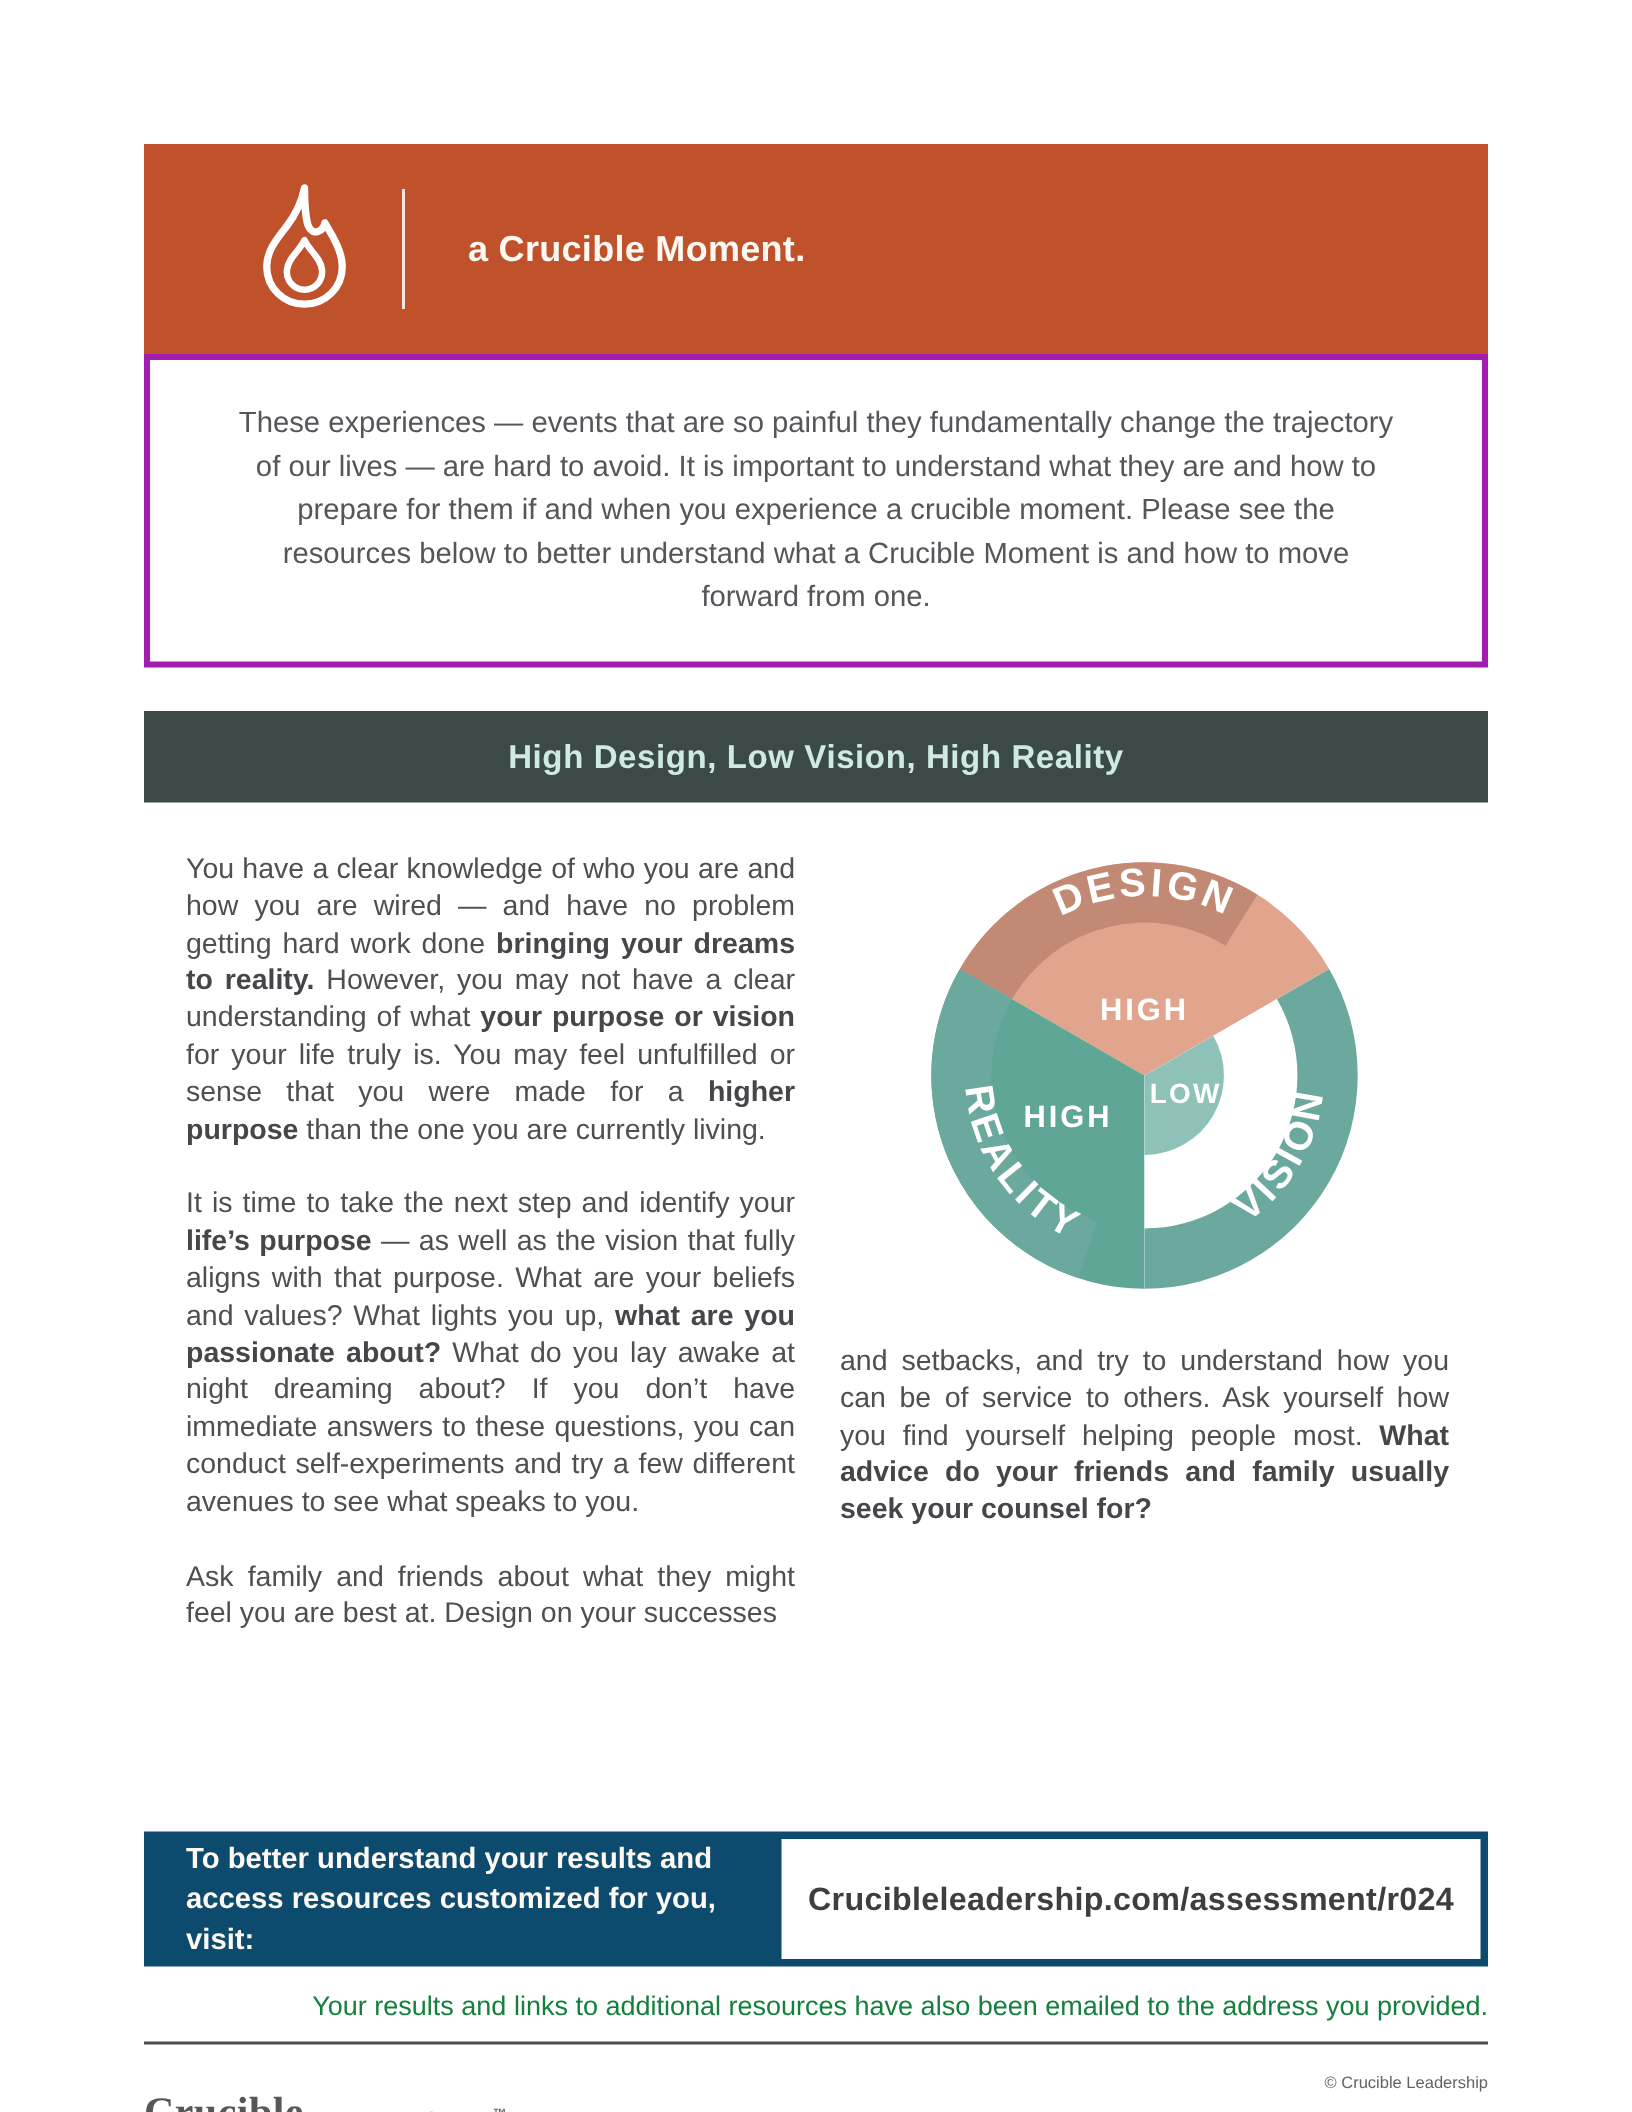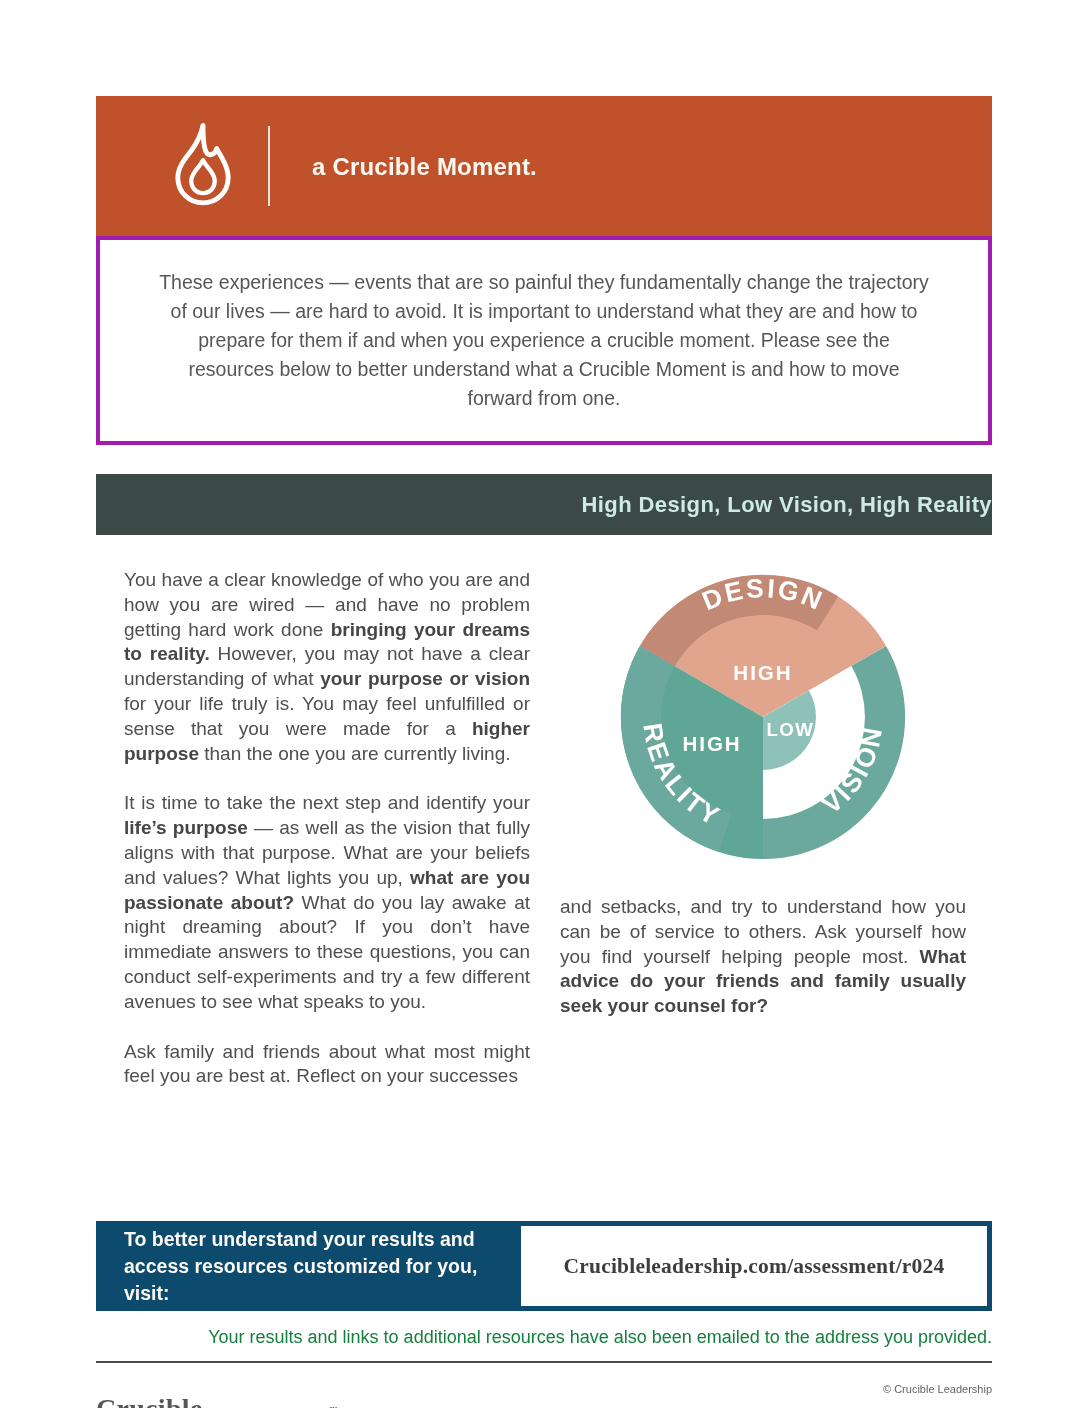--- a/index.html
+++ b/index.html
@@ -39,21 +39,21 @@
   .intro-box p{
     margin:0;text-align:center;
     font-size:19.5px;line-height:29px;color:#54565a;
   }
 
   
   .section-banner{
     margin-top:29px;
     background:#3b4a46;
     height:61px;
-    display:flex;align-items:center;justify-content:flex-end;
+    display:flex;align-items:center;justify-content:center;
   }
   .section-banner h2{
     margin:0;color:#cfe9e4;font-size:22px;font-weight:700;letter-spacing:.4px;
   }
 
   
   .columns{
     margin-top:33px;
     padding:0 26px 0 28px;
     display:flex;gap:30px;
@@ -79,21 +79,21 @@
     display:flex;align-items:stretch;
   }
   .cta-text{
     flex:1 1 auto;display:flex;align-items:center;
     padding-left:23px;box-sizing:border-box;
     color:#fdf9f2;font-size:19.5px;line-height:27px;font-weight:700;
   }
   .cta-text div{max-width:385px;}
   .cta-urlbox{
     width:466px;flex:0 0 auto;background:#ffffff;
-    display:flex;align-items:center;justify-content:center;font-family:Liberation Serif, serif;
+    display:flex;align-items:center;justify-content:center;
   }
   .cta-urlbox span{
     font-size:21.5px;font-weight:700;color:#3d3e40;letter-spacing:.2px;
   }
 
   
   .emailed-note{
     margin-top:16px;text-align:right;
     font-size:18px;color:#15803d;
   }
@@ -141,21 +141,21 @@
   </div>
 
   <div class="section-banner">
     <h2>High Design, Low Vision, High Reality</h2>
   </div>
 
   <div class="columns">
     <div class="col-left">
       <p class="body-par">You have a clear knowledge of who you are and how you are wired — and have no problem getting hard work done <b>bringing your dreams to reality.</b> However, you may not have a clear understanding of what <b>your purpose or vision</b> for your life truly is. You may feel unfulfilled or sense that you were made for a <b>higher purpose</b> than the one you are currently living.</p>
       <p class="body-par">It is time to take the next step and identify your <b>life’s purpose</b> — as well as the vision that fully aligns with that purpose. What are your beliefs and values? What lights you up, <b>what are you passionate about?</b> What do you lay awake at night dreaming about? If you don’t have immediate answers to these questions, you can conduct self-experiments and try a few different avenues to see what speaks to you.</p>
-      <p class="body-par">Ask family and friends about what most might feel you are best at. Reflect on your successes</p>
+      <p class="body-par">Ask family and friends about what they might feel you are best at. Design on your successes</p>
     </div>
 
     <div class="col-right">
       <div class="diagram-wrap">
         <svg viewBox="0 0 300 300" width="294" height="294" aria-hidden="true">
 
           <path d="M150,150 L275.6,77.5 A145,145 0 0 0 24.4,77.5 Z" fill="#e1a58e"></path>
           <path d="M150,150 L24.4,77.5 A145,145 0 0 0 150,295 Z" fill="#5fa697"></path>
           <path d="M150,150 L150,295 A145,145 0 0 0 275.6,77.5 Z" fill="#ffffff"></path>
           <path d="M150,150 L150,204 A54,54 0 0 0 196.8,123 Z" fill="#8ec2b8"></path>

